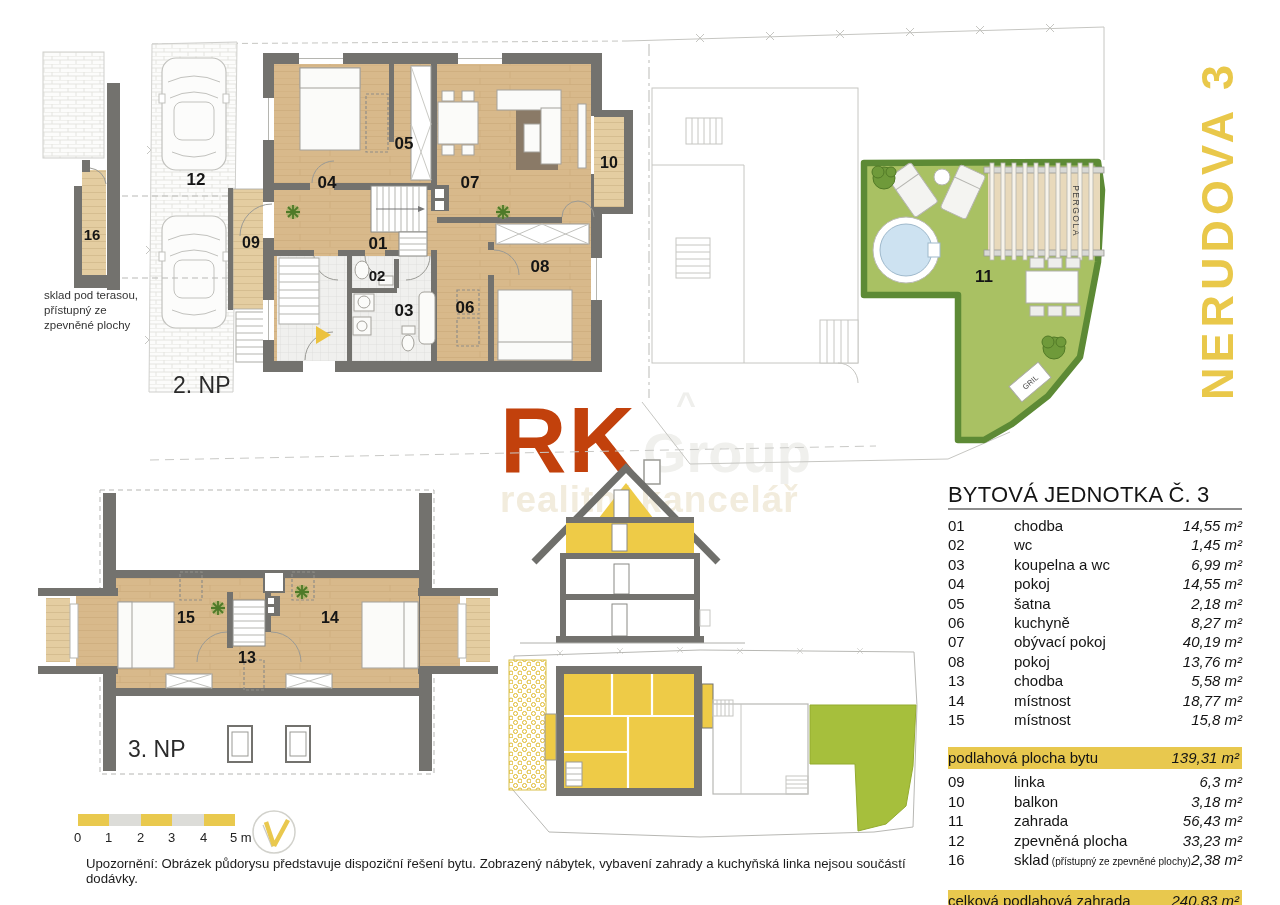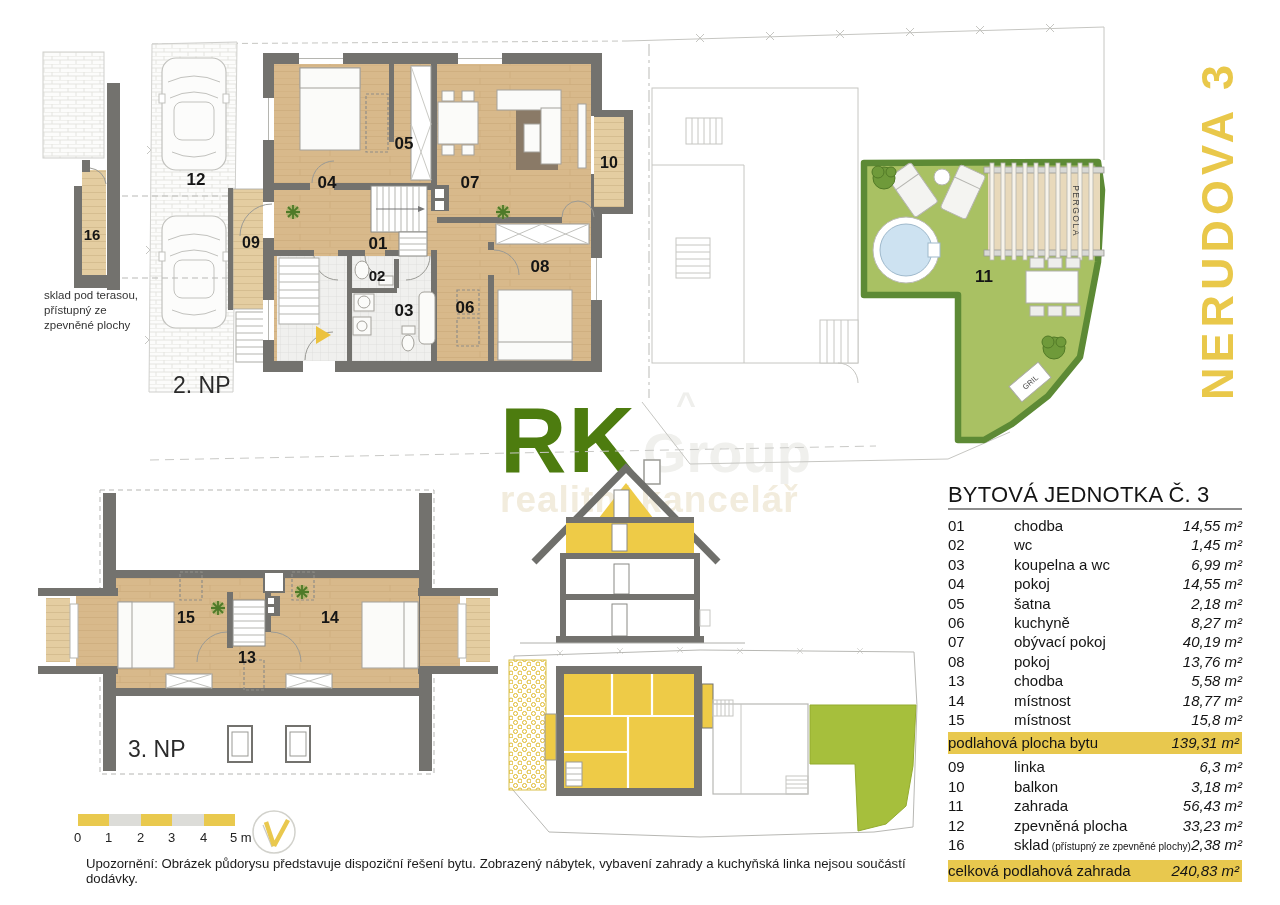--- a/index.html
+++ b/index.html
@@ -2,21 +2,21 @@
 <html><head>
 <meta charset="utf-8">
 <style>
   html,body{margin:0;padding:0;background:#fff;}
   body{width:1280px;height:905px;position:relative;overflow:hidden;
        font-family:"Liberation Sans",sans-serif;}
   #stage{position:absolute;inset:0;}
 
   
   #watermark{position:absolute;left:500px;top:388px;z-index:0;white-space:nowrap;user-select:none;}
-  .wm-rk{font-size:92px;font-weight:bold;color:#4d7c0f;letter-spacing:2px;}
+  .wm-rk{font-size:92px;font-weight:bold;color:#c2410c;letter-spacing:2px;}
   .wm-group{font-size:56px;font-weight:bold;color:#f0f0ed;margin-left:6px;}
   .wm-caret{position:absolute;left:176px;top:-4px;font-size:34px;font-weight:bold;color:#efefec;}
   .wm-sub{font-size:37px;font-weight:bold;color:#f2ecdd;margin-top:-14px;letter-spacing:1px;}
 
   
   #plan-svg{position:absolute;inset:0;z-index:1;}
   .w{fill:#73726e;}
   .lo{fill:none;stroke:#c6c6c2;stroke-width:1;}
   .fu{fill:#fbfbf9;stroke:#a3a19b;stroke-width:1;}
   .fud{fill:none;stroke:#8f8d87;stroke-dasharray:3 2;stroke-width:1.2;}
@@ -34,21 +34,21 @@
 
   
   #unit-table{position:absolute;left:948px;top:482px;width:294px;z-index:3;color:#141414;}
   .t-title{font-size:22px;letter-spacing:.2px;border-bottom:2px solid #8d8d8d;margin-bottom:6px;}
   .trow{display:flex;align-items:baseline;line-height:19.4px;font-size:15px;}
   .tnum{width:40px;}
   .tname{flex:1;padding-left:26px;}
   .tnote{font-size:10px;font-style:normal;}
   .tarea{text-align:right;white-space:nowrap;font-style:italic;}
   .hlrow{display:flex;align-items:baseline;background:#e8c84e;line-height:21px;font-size:15px;
-         margin-top:3px;margin-bottom:3px;padding:0 3px 1px 0;}
+         margin-top:18px;margin-bottom:3px;padding:0 3px 1px 0;}
   .hlabel{flex:1;}
 
   
   #vtitle{position:absolute;left:1192px;top:28px;height:372px;z-index:3;
           writing-mode:vertical-rl;transform:rotate(180deg);
           font-size:45px;font-weight:bold;color:#e9c84a;letter-spacing:5px;white-space:nowrap;}
 
   
   #scalebar{position:absolute;left:78px;top:814px;width:200px;height:40px;z-index:3;}
   .sb-segments{display:flex;height:12px;width:157px;}

